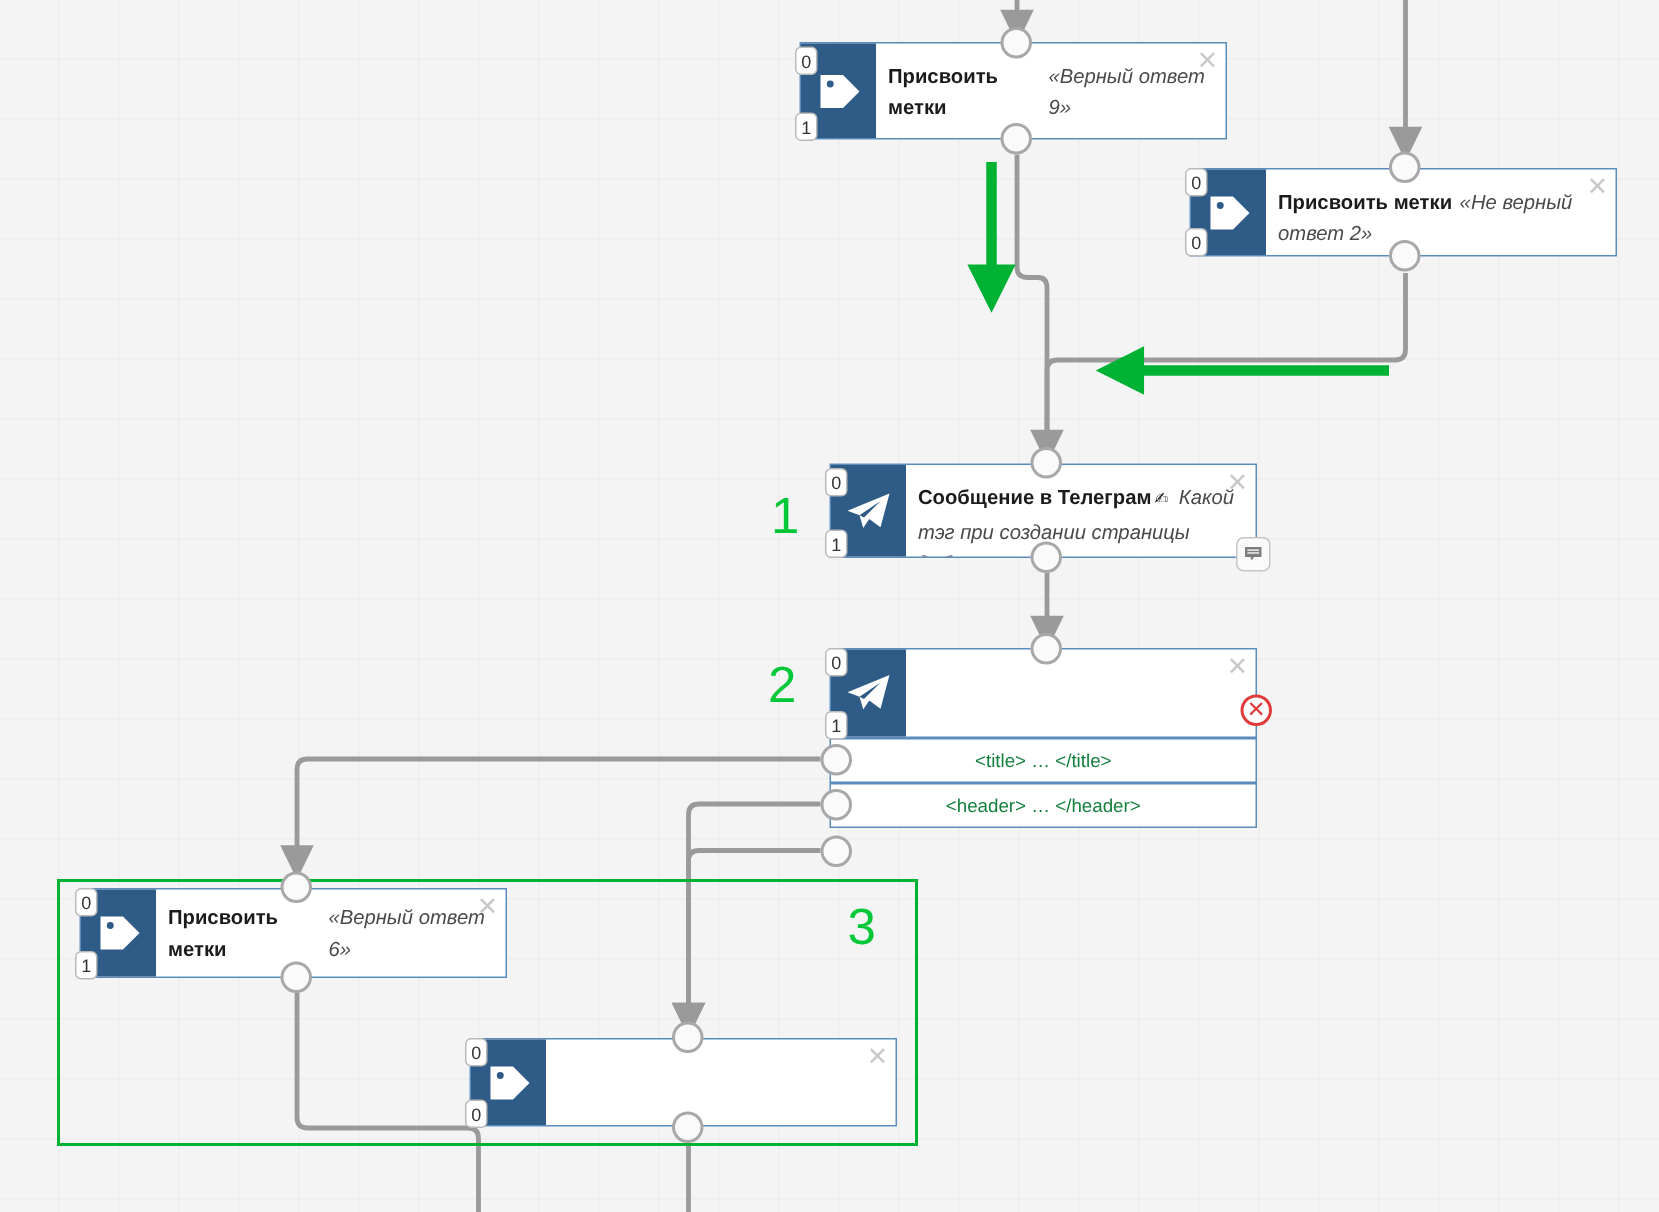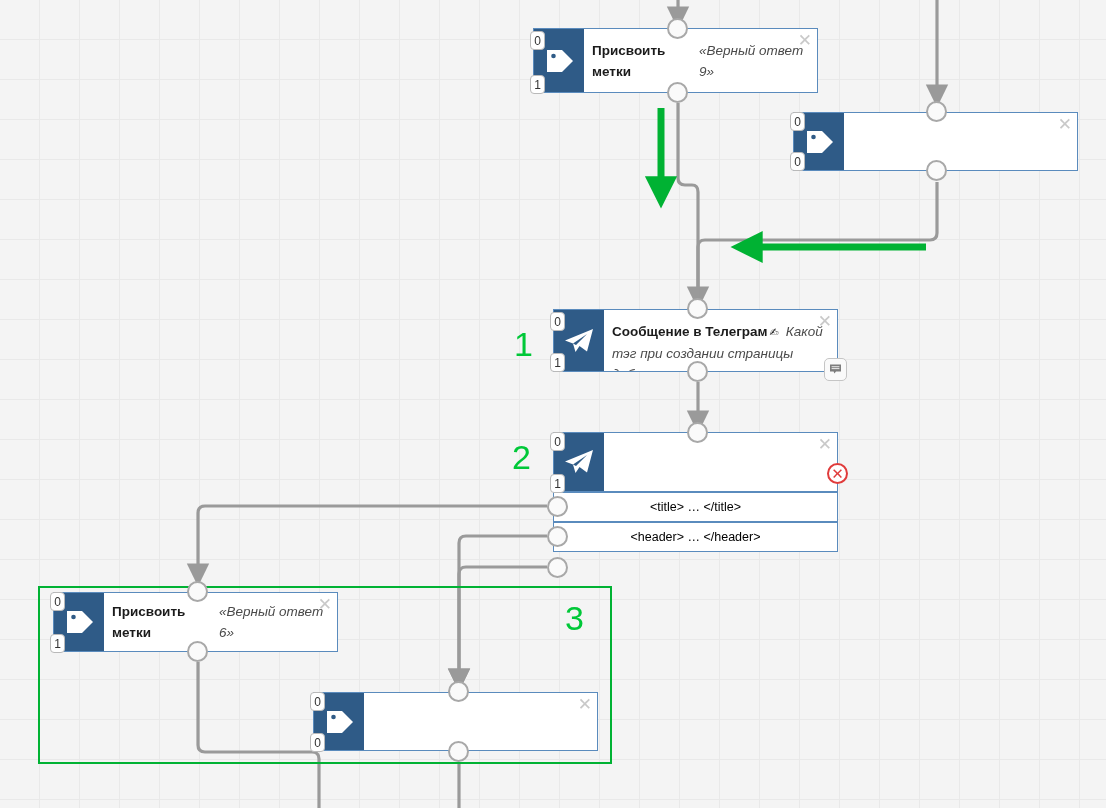--- a/index.html
+++ b/index.html
@@ -62,21 +62,21 @@
     position:absolute;right:5px;top:3px;
     font-size:17px;color:#c9c9c9;line-height:17px;
     font-family:"Liberation Sans",sans-serif;
     cursor:pointer;z-index:7;
   }
   .subrow{
     position:absolute;left:0;right:0;
     background:#fff;border:1px solid #5a8bbd;
     box-sizing:border-box;
     display:flex;align-items:center;justify-content:center;
-    font-size:12.5px;color:#000000;
+    font-size:12.5px;color:#15803d;
   }
   .connpt{
     position:absolute;width:21px;height:21px;border-radius:50%;
     background:#fafafa;border:2px solid #a8a8a8;
     box-sizing:border-box;z-index:5;
   }
   .grp-green{
     position:absolute;border:2px solid #00b233;box-sizing:border-box;
     background:transparent;
   }
@@ -166,20 +166,23 @@
   <div class="connpt" style="left:667px;top:18px;"></div>
   <div class="connpt" style="left:667px;top:82px;"></div>
 
   <div class="node" style="left:793px;top:112px;width:285px;height:59px;">
     <div class="icon">
       <svg width="32" height="30" viewBox="0 0 32 30" xmlns="http://www.w3.org/2000/svg">
         <path d="M4,4 L19,4 L30,15 L19,26 L4,26 Z" fill="#ffffff"></path>
         <circle cx="10.5" cy="10" r="2.3" fill="#2f5b87"></circle>
       </svg>
     </div>
+    <div class="label two-line">
+      <span><span>Присвоить метки</span><span class="arg">«Не верный ответ 2»</span></span>
+    </div>
     <div class="closex">✕</div>
   </div>
   <div class="port" style="left:790px;top:112px;">0</div>
   <div class="port" style="left:790px;top:152px;">0</div>
   <div class="connpt" style="left:926px;top:101px;"></div>
   <div class="connpt" style="left:926px;top:160px;"></div>
 
   <div class="node" style="left:553px;top:309px;width:285px;height:63px;">
     <div class="icon">
       <svg width="34" height="30" viewBox="0 0 34 30" xmlns="http://www.w3.org/2000/svg">

